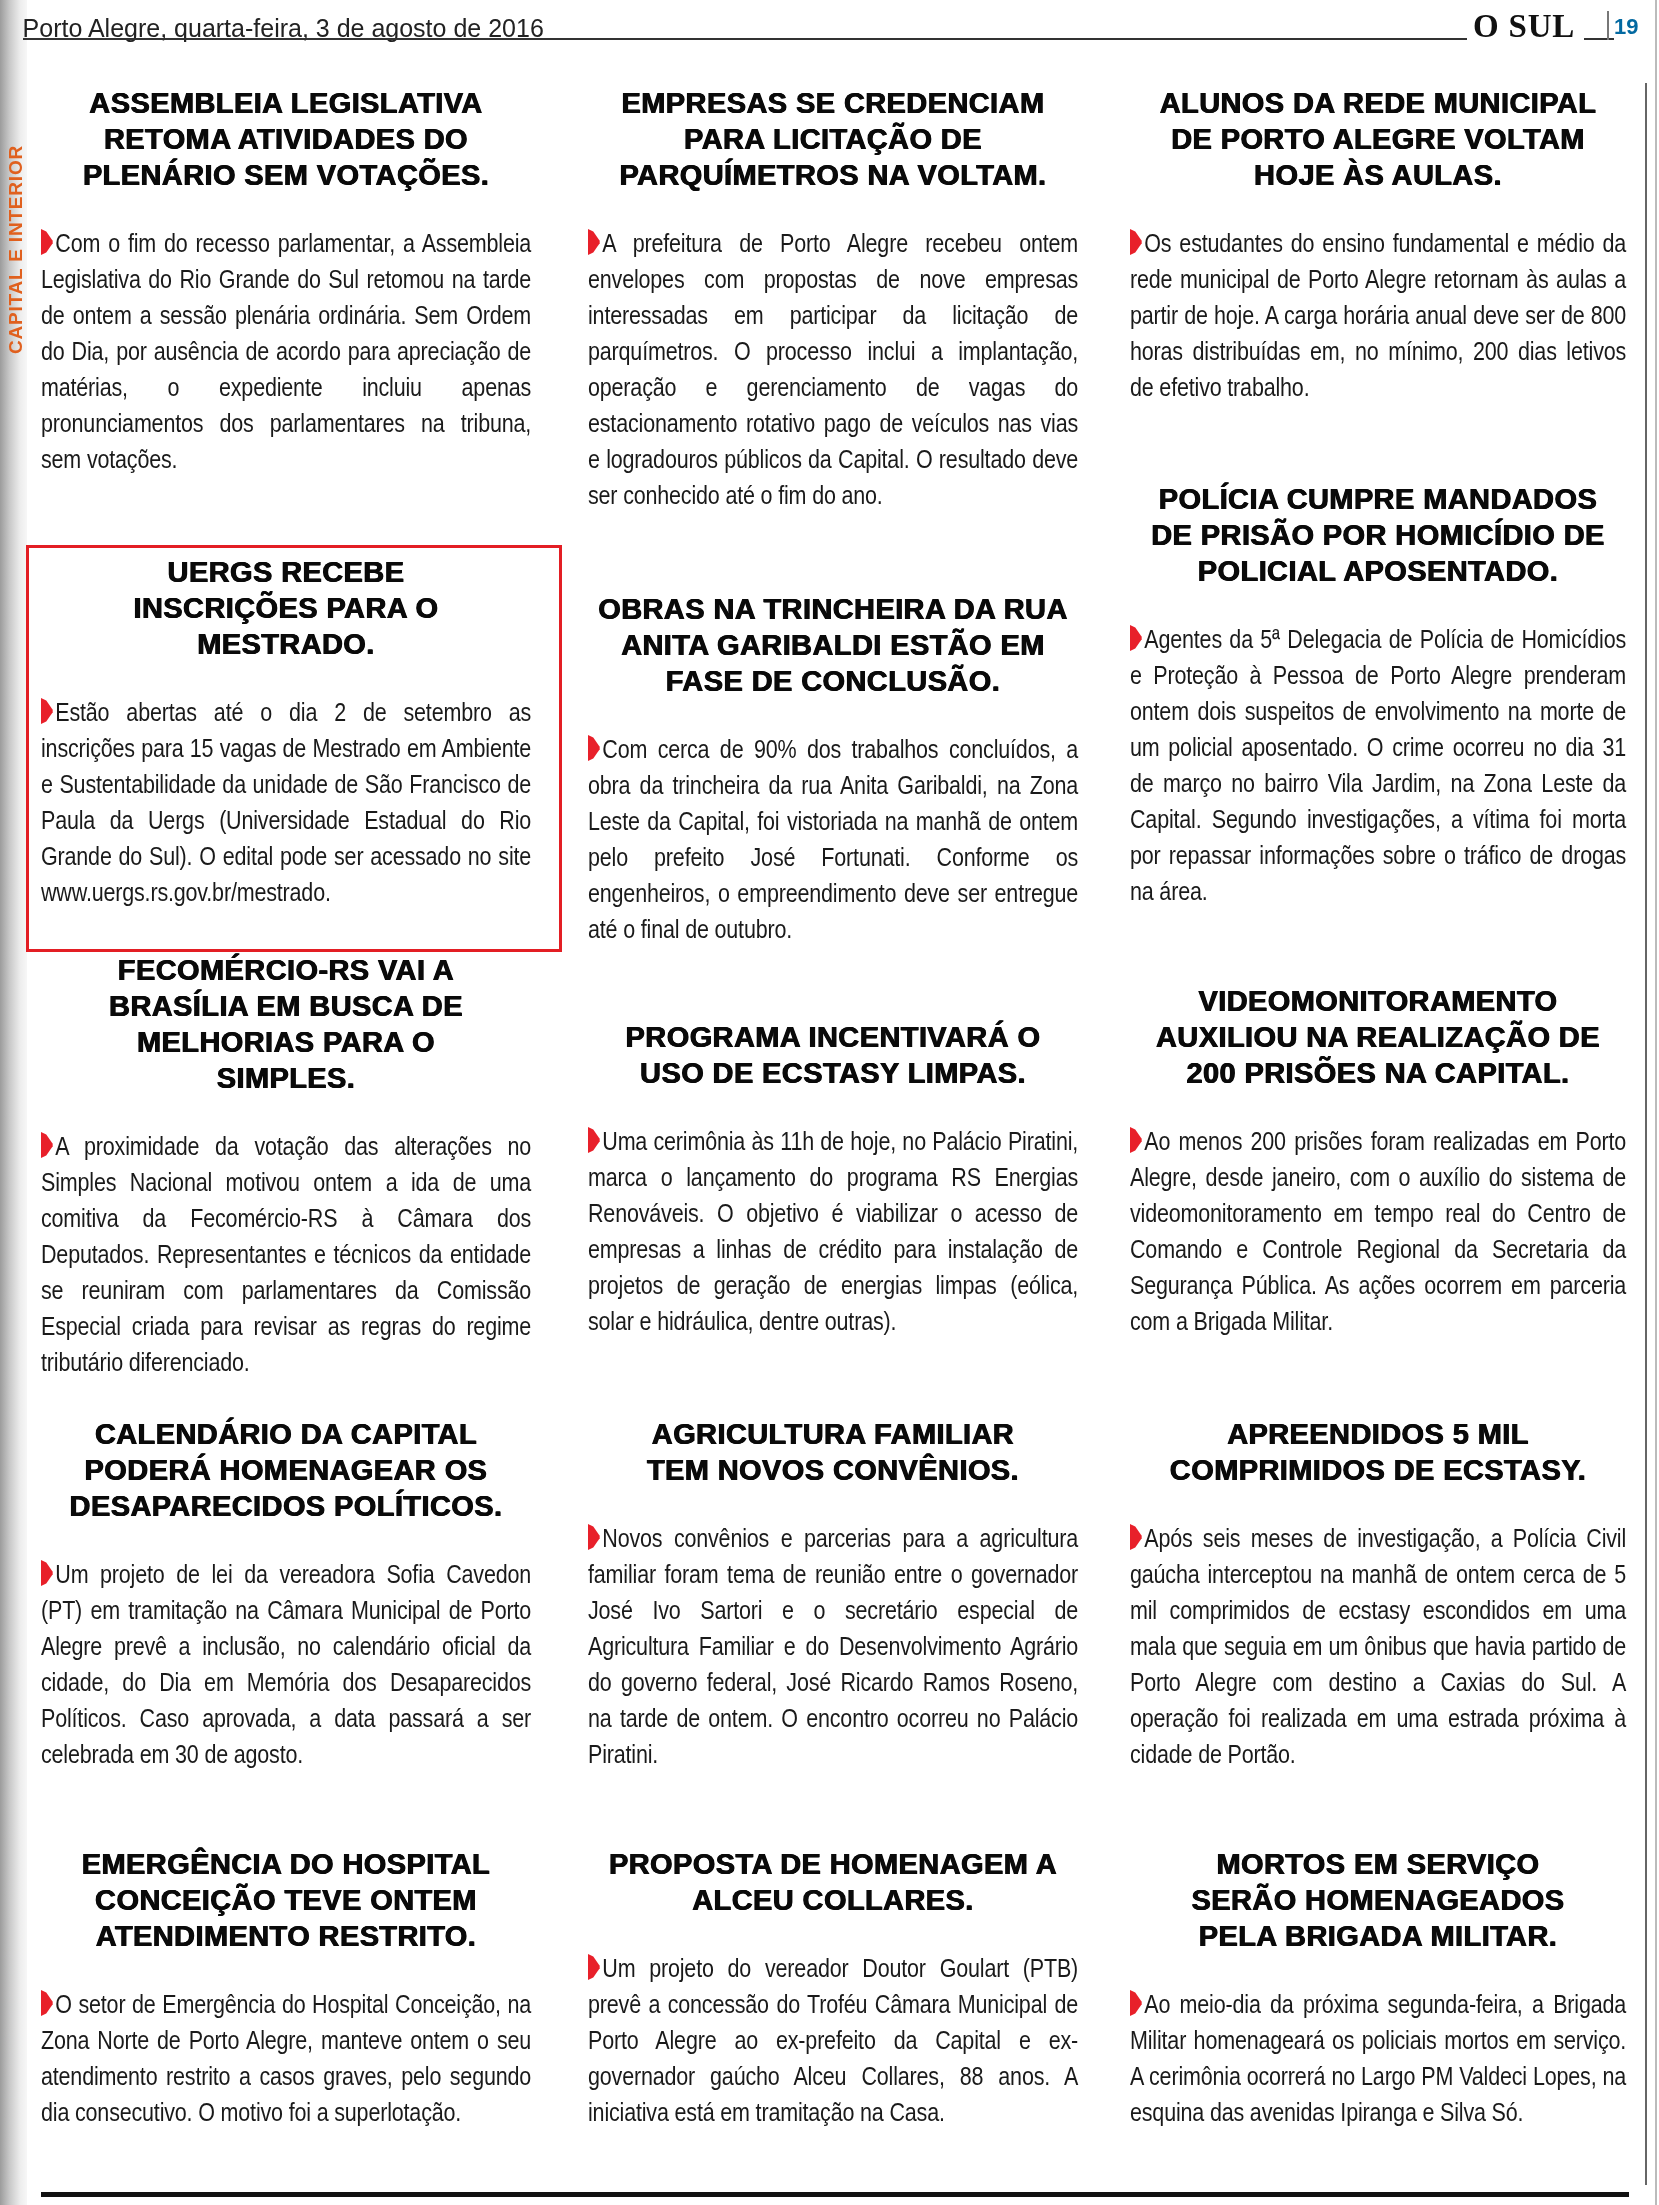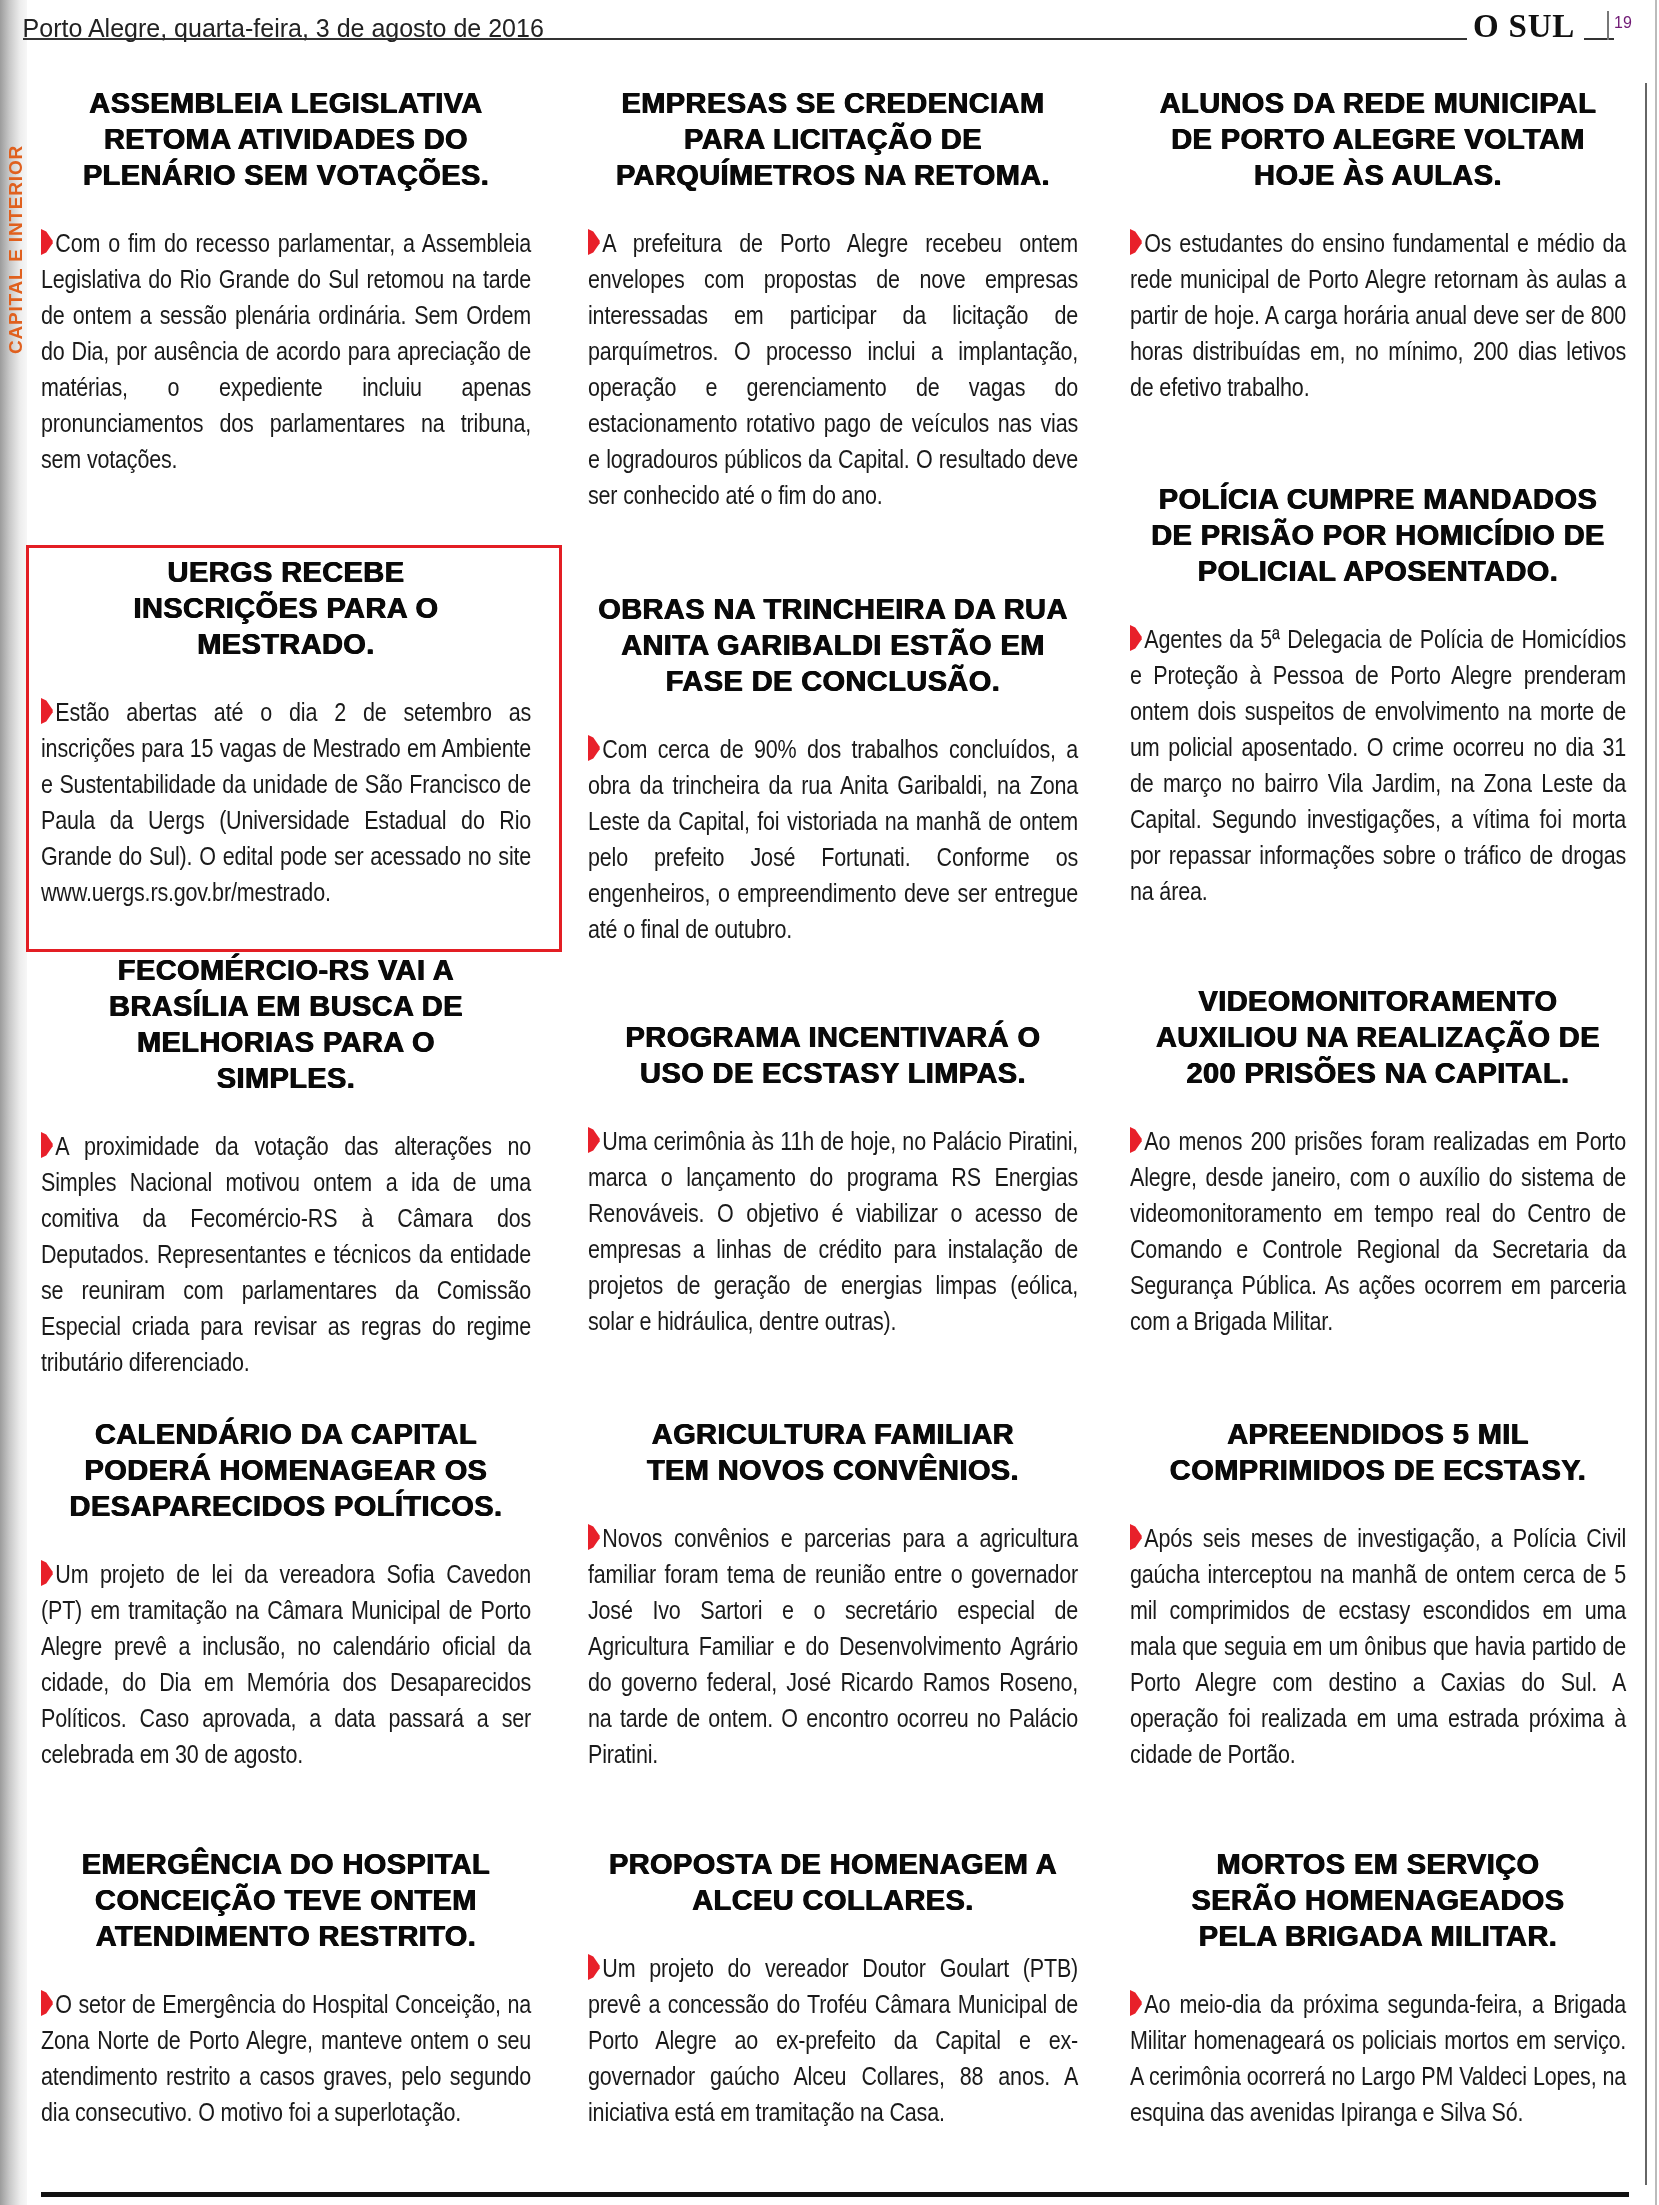--- a/index.html
+++ b/index.html
@@ -28,21 +28,21 @@
     position: absolute; left: 1473px; top: 7.5px; font-family: "Liberation Serif", serif;
     font-weight: bold; font-size: 33px; color: #111; letter-spacing: 0.8px;
   }
   .masthead-rule {
     position: absolute; left: 1584px; top: 38px; width: 30px; height: 1.5px; background: #333;
   }
   .page-sep {
     position: absolute; left: 1607px; top: 10.5px; width: 1.5px; height: 29px; background: #777;
   }
   .page-number {
-    position: absolute; left: 1614px; top: 13.6px; font-size: 16px; font-weight: normal; color: #701a75;
+    position: absolute; left: 1614px; top: 13.6px; font-size: 22px; font-weight: bold; color: #0369a1;
   }
   .right-edge {
     position: absolute; left: 1655px; top: 0; width: 1.5px; height: 2205px; background: #bbb;
   }
   .column-rule {
     position: absolute; left: 1645px; top: 83px; width: 1.5px; height: 2102px; background: #666;
   }
   .column {
     position: absolute; top: 0;
   }
@@ -108,21 +108,21 @@
     <p class="body"><span class="bullet"></span><span>Um projeto de lei da vereadora Sofia Cavedon (PT) em tramitação na Câmara Municipal de Porto Alegre prevê a inclusão, no calendário oficial da cidade, do Dia em Memória dos Desaparecidos Políticos. Caso aprovada, a data passará a ser celebrada em 30 de agosto.</span></p>
   </article>
   <article class="article" style="top:1846px">
     <h2 class="headline" style="padding:0 22.6px">EMERGÊNCIA DO HOSPITAL CONCEIÇÃO TEVE ONTEM ATENDIMENTO RESTRITO.</h2>
     <p class="body"><span class="bullet"></span><span>O setor de Emergência do Hospital Conceição, na Zona Norte de Porto Alegre, manteve ontem o seu atendimento restrito a casos graves, pelo segundo dia consecutivo. O motivo foi a superlotação.</span></p>
   </article>
 </div>
 
 <div class="column col-2">
   <article class="article" style="top:85px">
-    <h2 class="headline" style="padding:0 7.5px">EMPRESAS SE CREDENCIAM PARA LICITAÇÃO DE PARQUÍMETROS NA RETOMA.</h2>
+    <h2 class="headline" style="padding:0 7.5px">EMPRESAS SE CREDENCIAM PARA LICITAÇÃO DE PARQUÍMETROS NA VOLTAM.</h2>
     <p class="body"><span class="bullet"></span><span>A prefeitura de Porto Alegre recebeu ontem envelopes com propostas de nove empresas interessadas em participar da licitação de parquímetros. O processo inclui a implantação, operação e gerenciamento de vagas do estacionamento rotativo pago de veículos nas vias e logradouros públicos da Capital. O resultado deve ser conhecido até o fim do ano.</span></p>
   </article>
   <article class="article" style="top:591px">
     <h2 class="headline" style="padding:0 7.5px">OBRAS NA TRINCHEIRA DA RUA ANITA GARIBALDI ESTÃO EM FASE DE CONCLUSÃO.</h2>
     <p class="body"><span class="bullet"></span><span>Com cerca de 90% dos trabalhos concluídos, a obra da trincheira da rua Anita Garibaldi, na Zona Leste da Capital, foi vistoriada na manhã de ontem pelo prefeito José Fortunati. Conforme os engenheiros, o empreendimento deve ser entregue até o final de outubro.</span></p>
   </article>
   <article class="article" style="top:1019px">
     <h2 class="headline" style="padding:0 15px">PROGRAMA INCENTIVARÁ O USO DE ECSTASY LIMPAS.</h2>
     <p class="body"><span class="bullet"></span><span>Uma cerimônia às 11h de hoje, no Palácio Piratini, marca o lançamento do programa RS Energias Renováveis. O objetivo é viabilizar o acesso de empresas a linhas de crédito para instalação de projetos de geração de energias limpas (eólica, solar e hidráulica, dentre outras).</span></p>
   </article>

